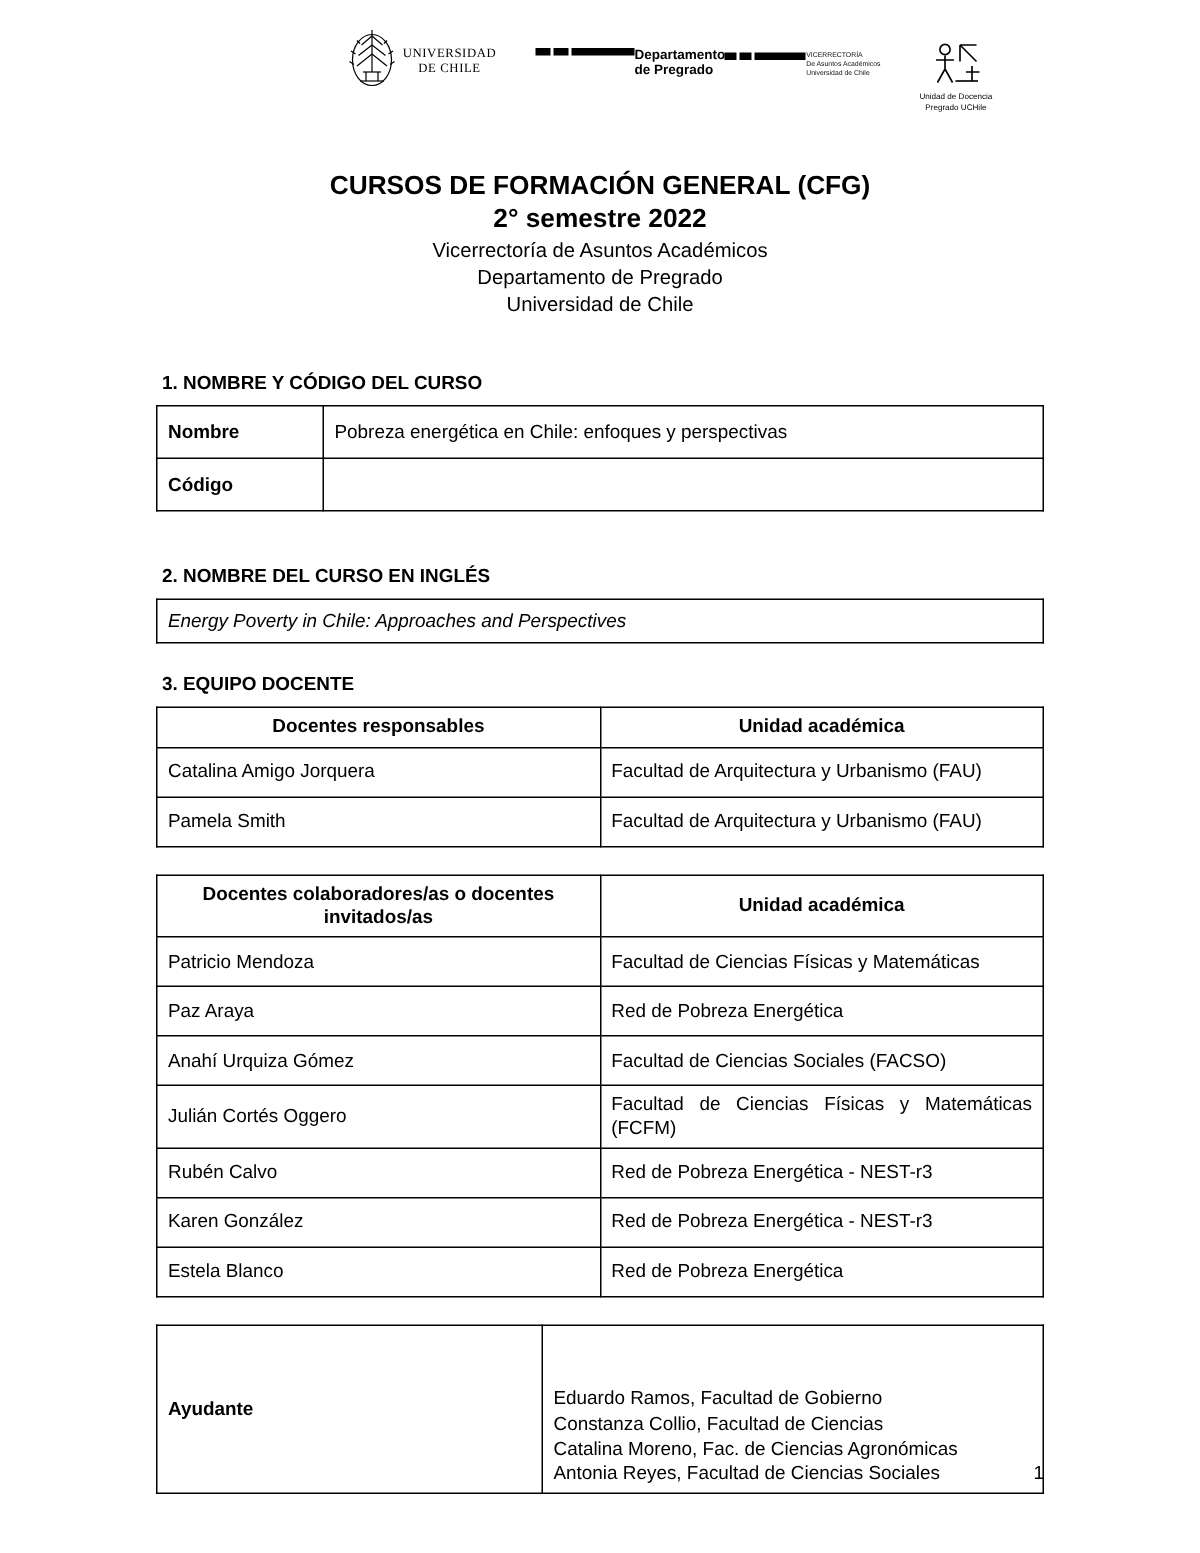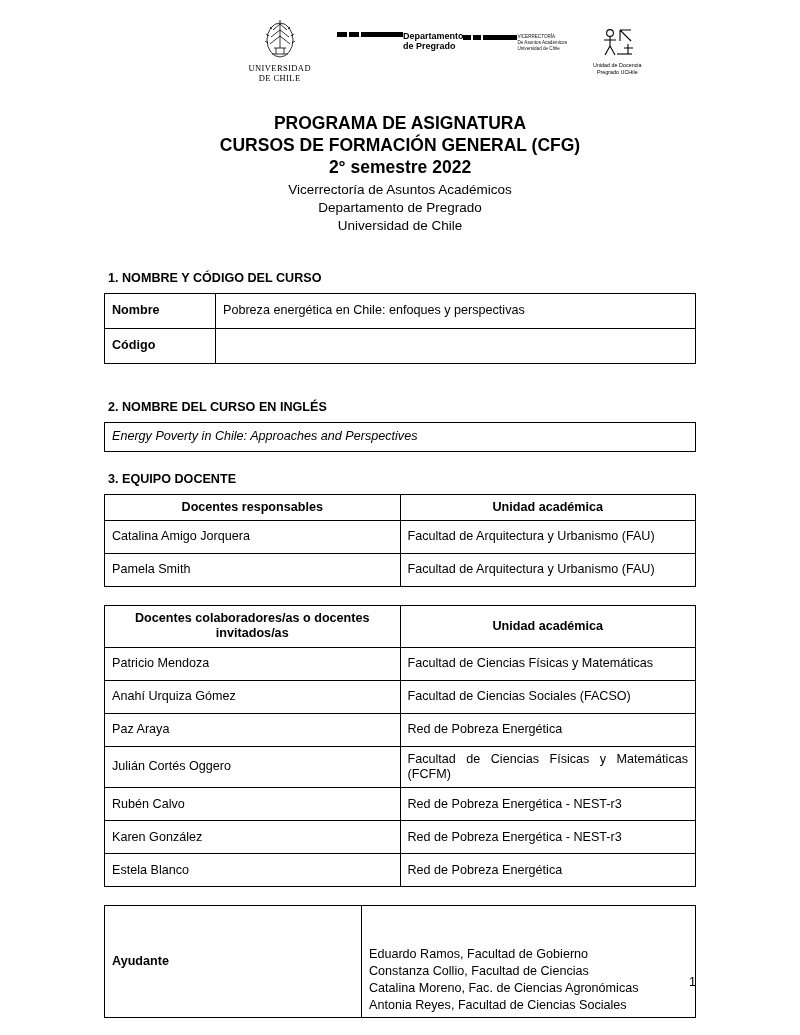--- a/index.html
+++ b/index.html
@@ -28,21 +28,21 @@
     display: flex;
     justify-content: center;
     align-items: flex-start;
     gap: 26px;
     height: 78px;
     margin-bottom: 4px;
     margin-left: 90px;
   }
   .logo-block {
     display: flex;
-    flex-direction: column;
+    flex-direction: row;
     align-items: center;
     justify-content: flex-start;
   }
   .uch-mark {
     width: 40px;
     height: 44px;
     position: relative;
   }
   .uch-mark svg { display: block; }
   .uch-text {
@@ -233,21 +233,20 @@
       </div>
       <div class="ud-text">
         <span>Unidad de Docencia</span><br>
         <span>Pregrado UCHile</span>
       </div>
     </div>
 
   </div>
 
   <div class="doc-title">
-    <div>PROGRAMA DE ASIGNATURA</div>
     <div>CURSOS DE FORMACIÓN GENERAL (CFG)</div>
     <div>2° semestre 2022</div>
   </div>
   <div class="doc-sub">
     <div>Vicerrectoría de Asuntos Académicos</div>
     <div>Departamento de Pregrado</div>
     <div>Universidad de Chile</div>
   </div>
 
   <div class="section-title">1. NOMBRE Y CÓDIGO DEL CURSO</div>
@@ -298,26 +297,26 @@
     <tbody>
       <tr>
         <th>Docentes colaboradores/as o docentes invitados/as</th>
         <th>Unidad académica</th>
       </tr>
       <tr>
         <td>Patricio Mendoza</td>
         <td>Facultad de Ciencias Físicas y Matemáticas</td>
       </tr>
       <tr>
+        <td>Paz Araya</td>
+        <td>Red de Pobreza Energética</td>
+      </tr>
+      <tr>
         <td>Anahí Urquiza Gómez</td>
         <td>Facultad de Ciencias Sociales (FACSO)</td>
-      </tr>
-      <tr>
-        <td>Paz Araya</td>
-        <td>Red de Pobreza Energética</td>
       </tr>
       <tr>
         <td>Julián Cortés Oggero</td>
         <td class="justify">Facultad de Ciencias Físicas y Matemáticas (FCFM)</td>
       </tr>
       <tr>
         <td>Rubén Calvo</td>
         <td>Red de Pobreza Energética - NEST-r3</td>
       </tr>
       <tr>

